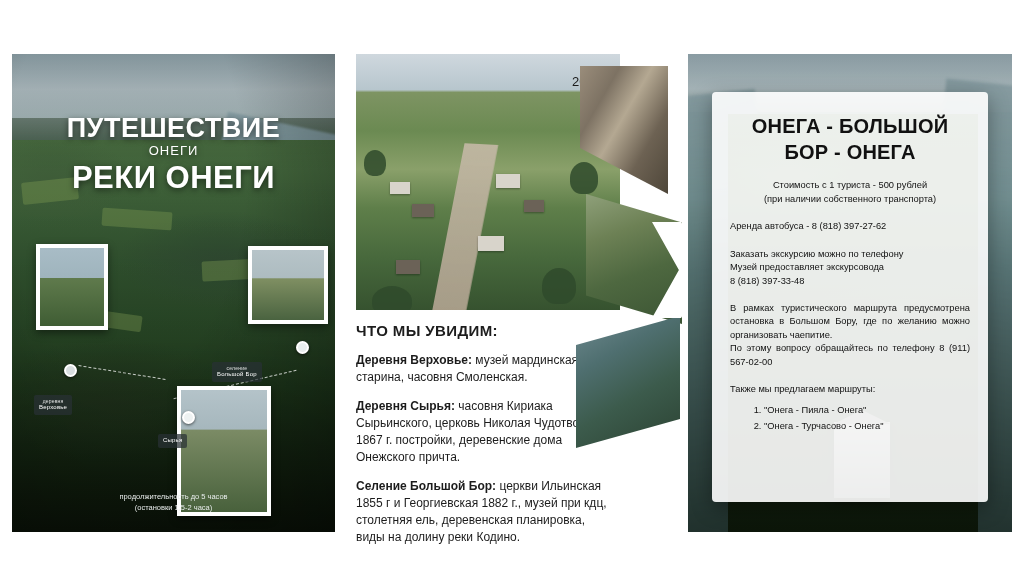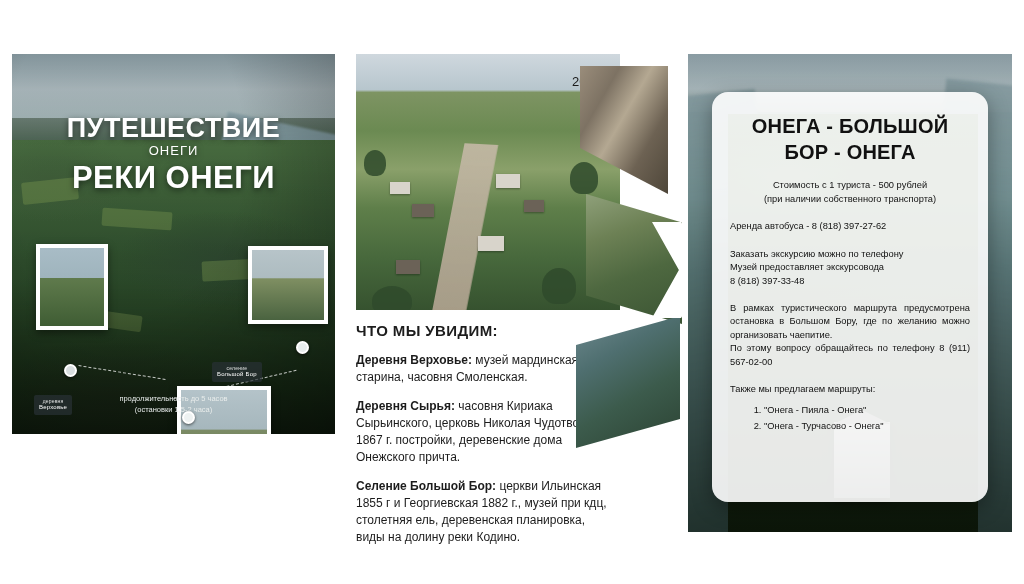--- a/index.html
+++ b/index.html
@@ -17,21 +17,21 @@
     height: 584px;
     background: #ffffff;
   }
 
   
   .panel1 {
     position: absolute;
     left: 12px;
     top: 54px;
     width: 323px;
-    height: 380px;
+    height: 478px;
     overflow: hidden;
     background: linear-gradient(180deg, #5d7b86 0%, #41606b 18%, #2c4b4a 34%, #1d3a2e 52%, #17321f 70%, #121f16 100%);
   }
   
   .p1-sky {
     position: absolute; left: 0; top: 0; width: 100%; height: 78px;
     background: linear-gradient(180deg, #9fb5bd 0%, #b9c8cd 45%, #9eb1b2 100%);
   }
   .p1-far {
     position: absolute; left: 0; top: 64px; width: 100%; height: 22px;
@@ -247,21 +247,21 @@
     clip-path: polygon(8% 100%, 50% 0, 92% 100%);
   }
   .p4-vig {
     position: absolute; inset: 0;
     background:
       linear-gradient(180deg, rgba(0,0,0,.12) 0%, rgba(0,0,0,0) 30%, rgba(0,0,0,.45) 100%);
   }
   .card4 {
     position: absolute; left: 24px; top: 38px; width: 276px; height: 410px;
     background: rgba(255,255,255,.90);
-    border-radius: 16px;
+    border-radius: 4px;
     box-shadow: 0 6px 20px rgba(0,0,0,.35);
     padding: 16px 18px;
     box-sizing: border-box;
     color: #111;
   }
   .card4 h1 {
     margin: 6px 0 0 0;
     font-size: 20px;
     font-weight: bold;
     text-align: center;

